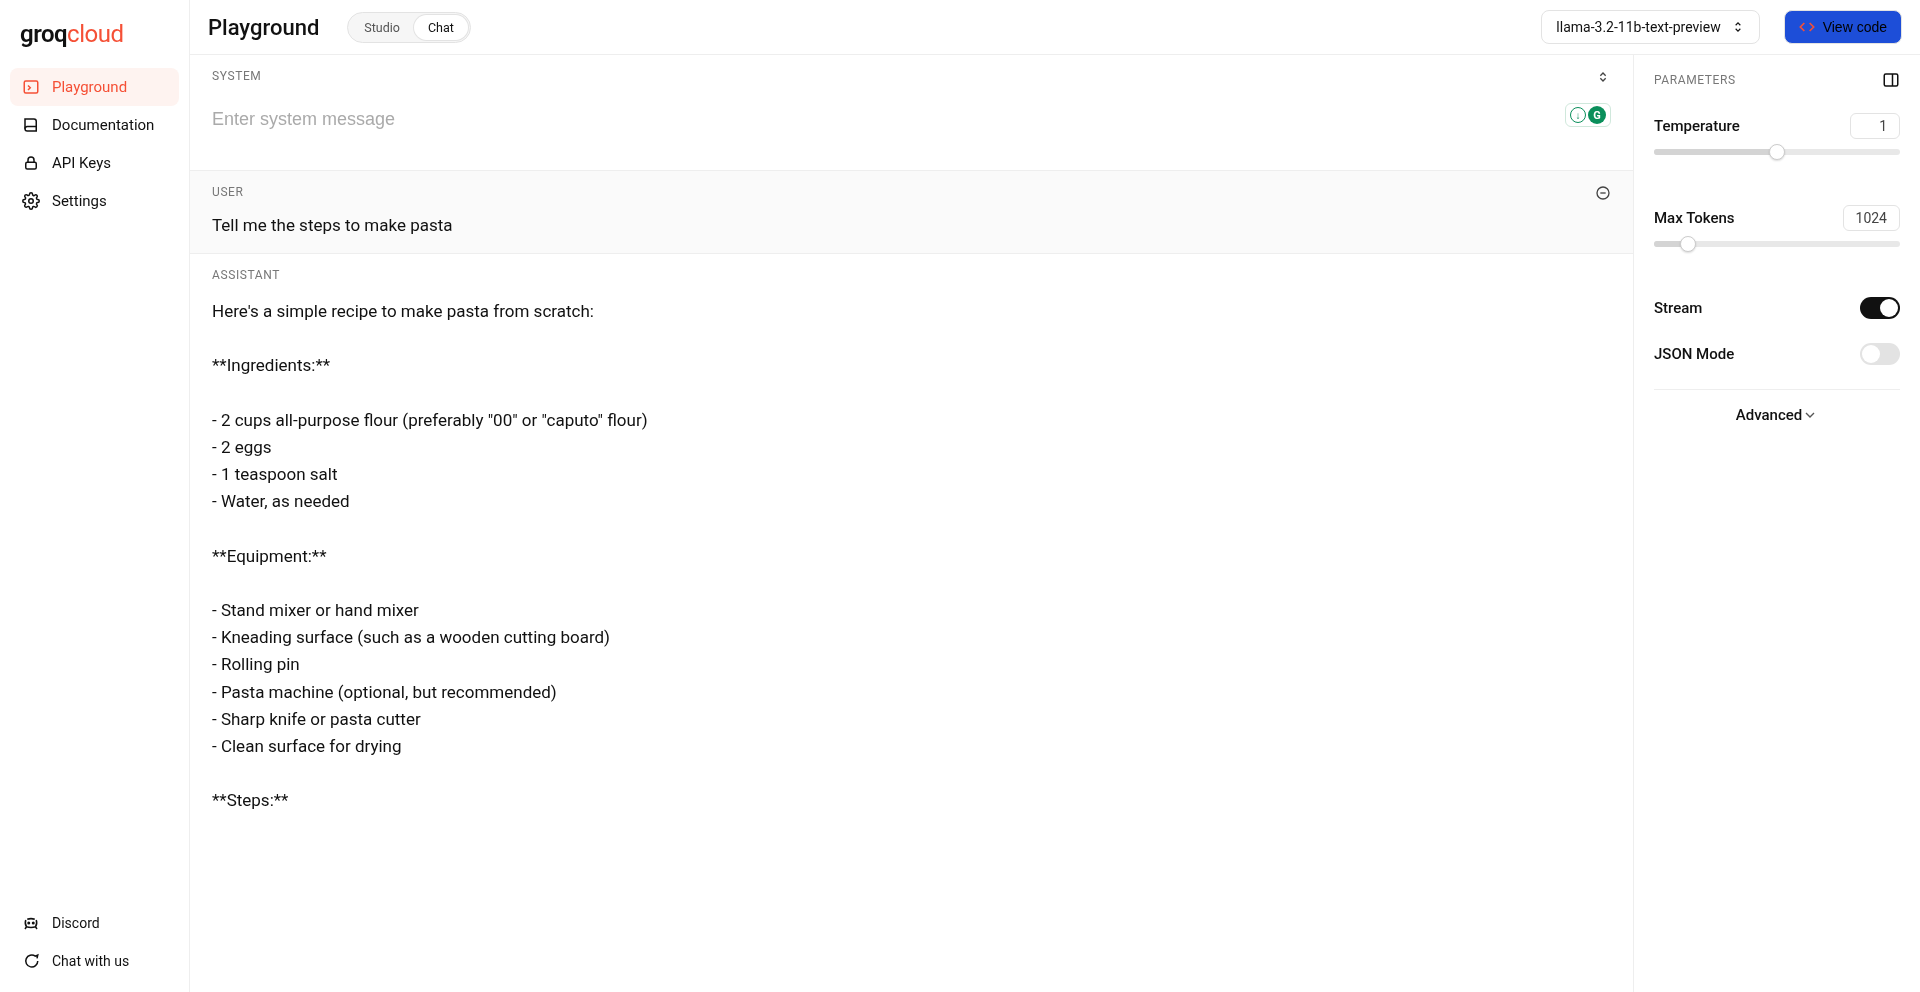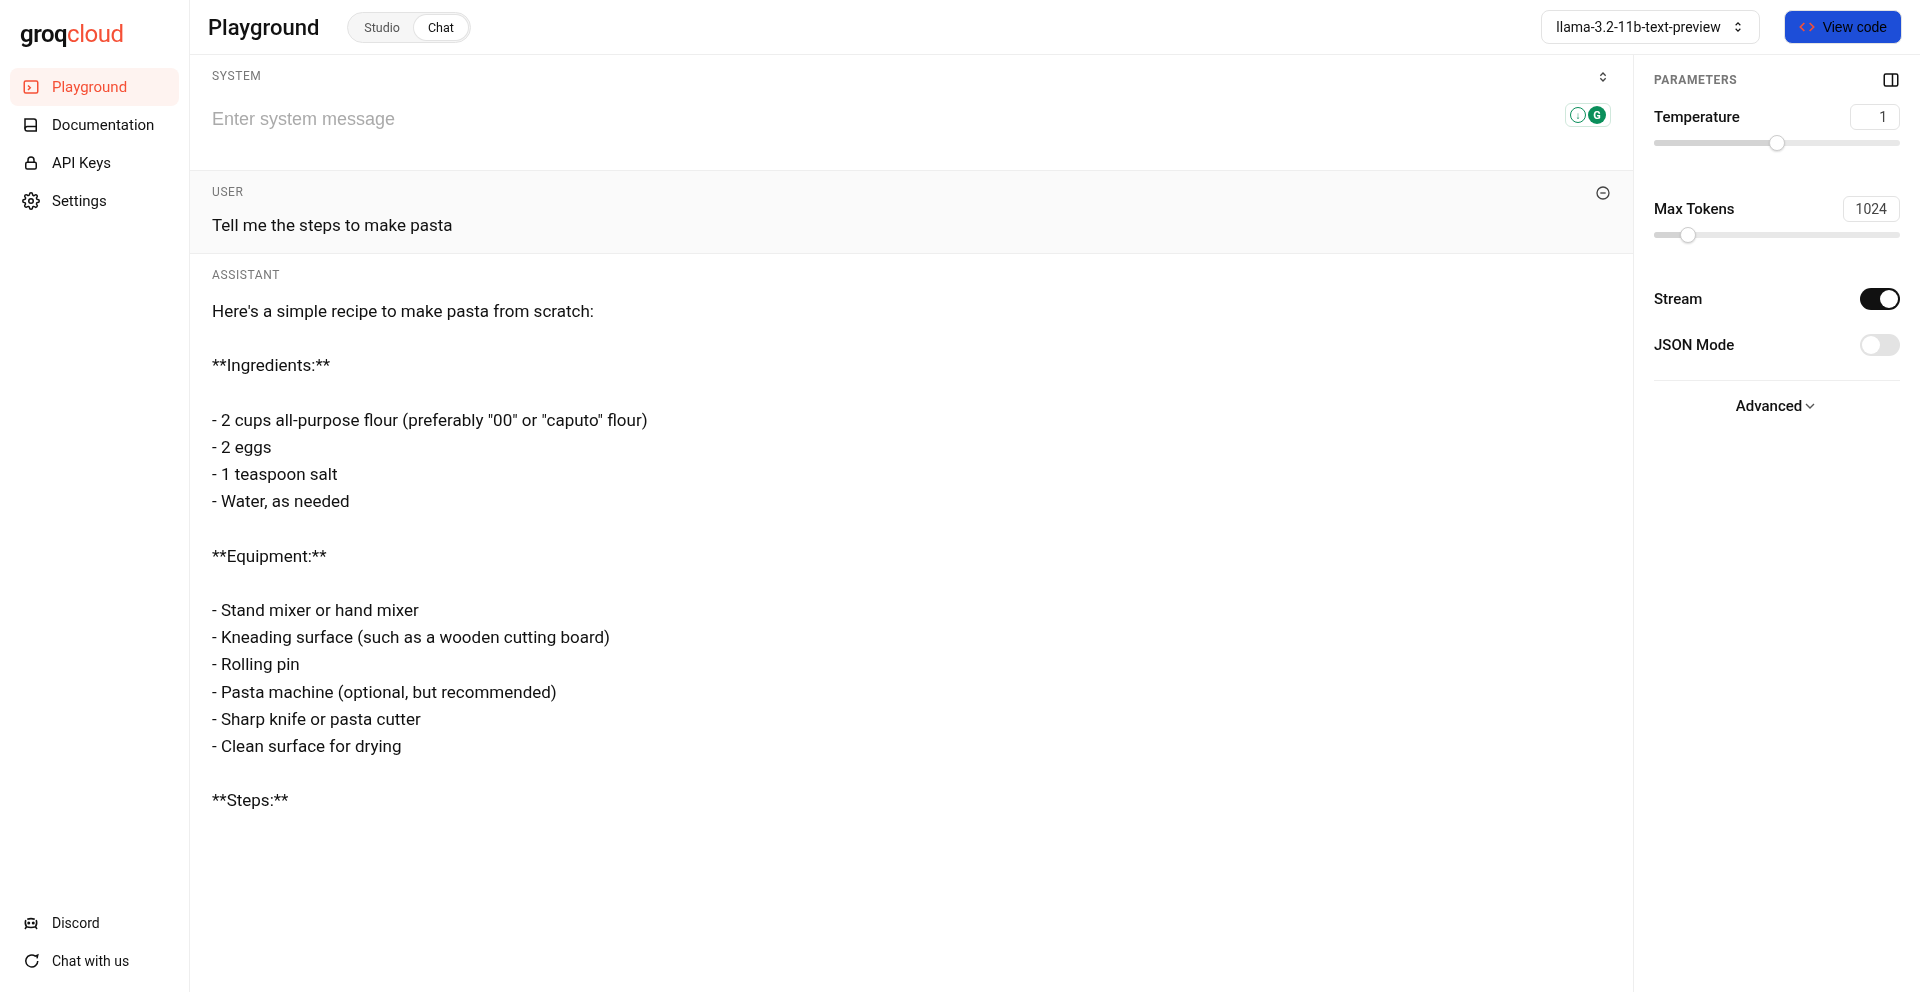--- a/index.html
+++ b/index.html
@@ -47,21 +47,21 @@
 .grammarly { position: absolute; right: 22px; top: 12px; display: flex; align-items: center; gap: 2px; border: 1px solid #d0e8dc; border-radius: 6px; padding: 2px 4px; background: #fff; }
 .grammarly .g-badge { width: 18px; height: 18px; border-radius: 50%; background: #0a8f5b; color: #fff; display: flex; align-items: center; justify-content: center; font-size: 11px; font-weight: 700; }
 .grammarly .g-arrow { width: 16px; height: 16px; border-radius: 50%; border: 1.5px solid #0a8f5b; color: #0a8f5b; display: flex; align-items: center; justify-content: center; font-size: 10px; }
 
 .user-section { background: #fafafa; }
 .user-body { padding: 8px 22px 18px; font-size: 17px; color: #111; }
 .assistant-body { padding: 10px 22px 30px; font-size: 17px; line-height: 1.6; white-space: pre-wrap; color: #111; }
 
 
 .params { width: 286px; padding: 16px 20px; overflow-y: auto; }
-.params-head { display: flex; align-items: center; justify-content: space-between; font-size: 12px; letter-spacing: 0.05em; color: #777; margin-bottom: 15px; font-weight: bold; }
+.params-head { display: flex; align-items: center; justify-content: space-between; font-size: 12px; letter-spacing: 0.05em; color: #777; margin-bottom: 24px; }
 .params-head .panel-ic { color: #111; cursor: pointer; }
 .param { margin-bottom: 50px; }
 .param-top { display: flex; align-items: center; justify-content: space-between; margin-bottom: 10px; }
 .param-label { font-size: 15px; font-weight: 500; color: #111; }
 .param-value { border: 1px solid #e3e3e3; border-radius: 6px; padding: 4px 12px; font-size: 14px; min-width: 50px; text-align: right; color: #444; }
 .slider { position: relative; height: 6px; background: #e8e8e8; border-radius: 999px; }
 .slider-fill { position: absolute; height: 100%; background: #d4d4d4; border-radius: 999px; }
 .slider-thumb { position: absolute; top: 50%; width: 16px; height: 16px; background: #fff; border: 1px solid #ccc; border-radius: 50%; transform: translate(-50%, -50%); box-shadow: 0 1px 2px rgba(0,0,0,0.15); }
 .param-row { display: flex; align-items: center; justify-content: space-between; margin-bottom: 24px; gap: 24px; }
 .toggle { width: 40px; height: 22px; border-radius: 999px; position: relative; cursor: pointer; }

